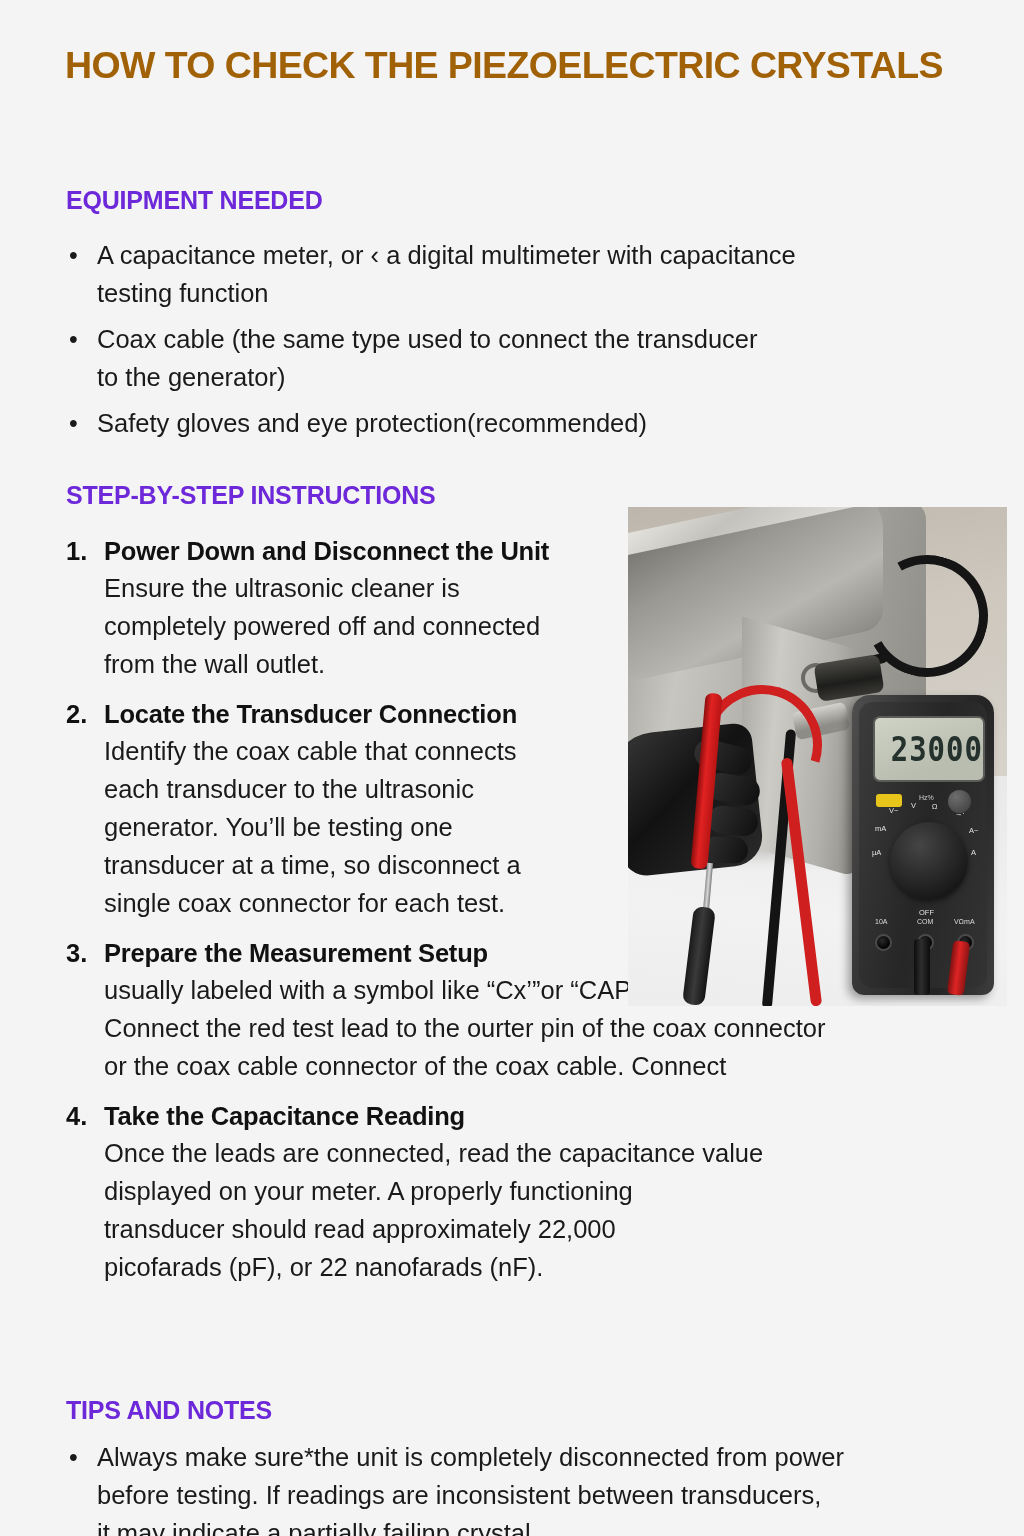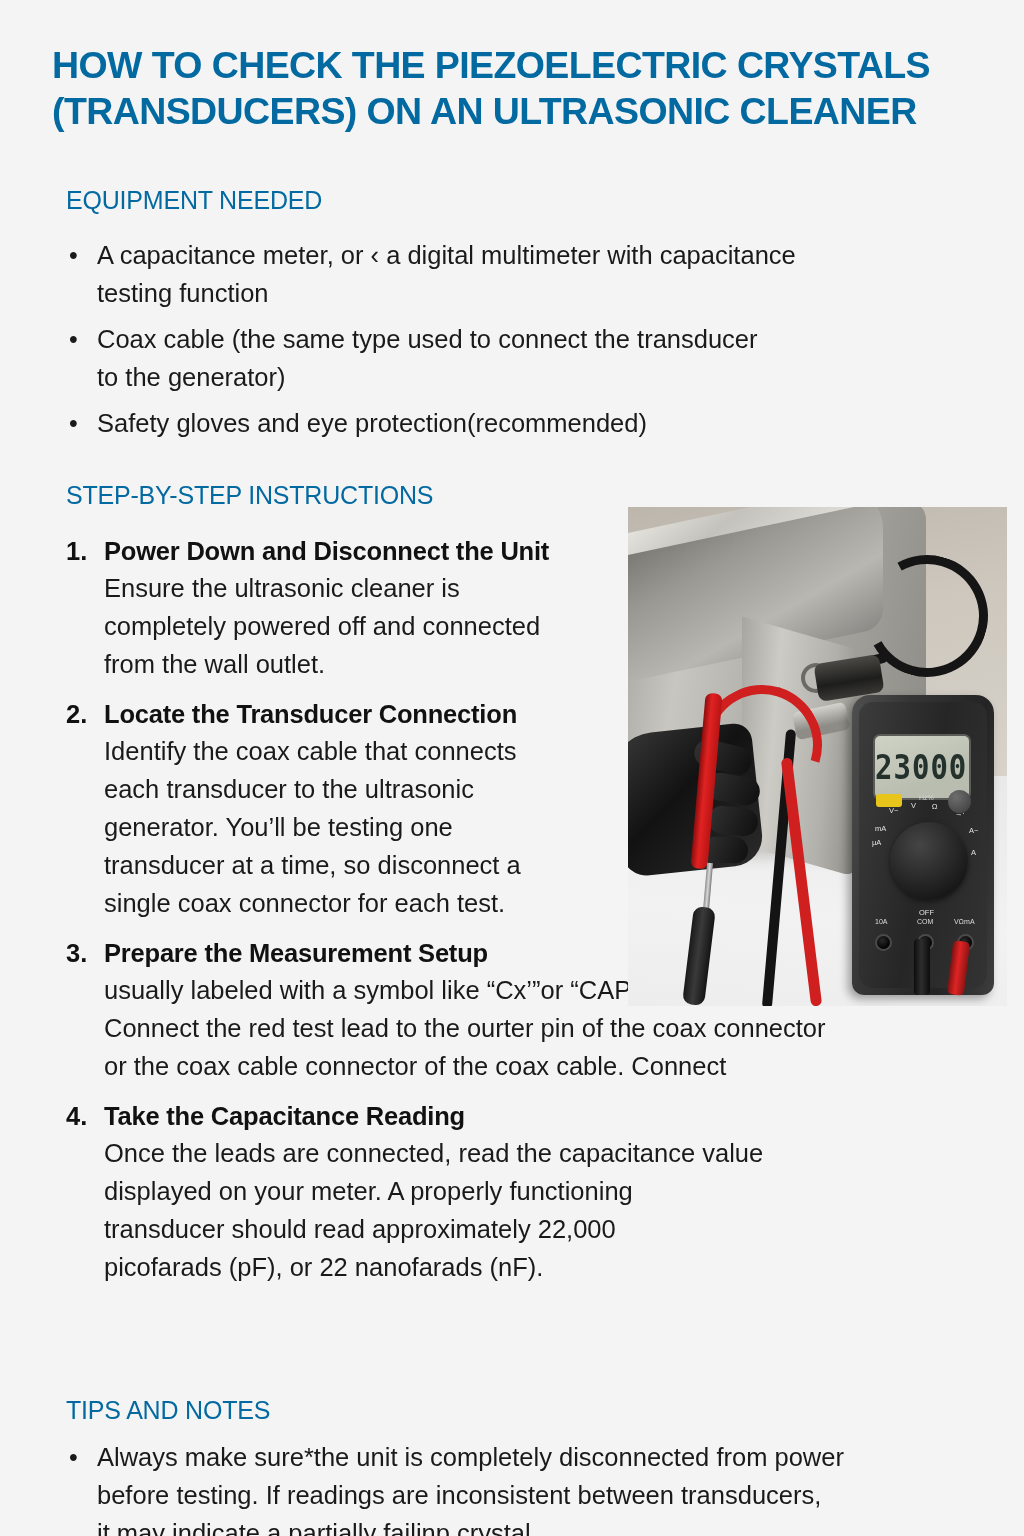--- a/index.html
+++ b/index.html
@@ -7,34 +7,34 @@
     width: 1024px; height: 1536px;
     background: #f4f4f4;
     font-family: "Liberation Sans", sans-serif;
     color: #111;
     overflow: hidden;
   }
   .page { position: relative; width: 1024px; height: 1536px; padding: 0; }
 
   .title {
     position: absolute;
-    left: 52px; top: 42px; width: 944px;
+    left: 65px; top: 42px; width: 944px;
     font-size: 37.5px;
     font-weight: bold;
     line-height: 46px;
     letter-spacing: -0.6px;
-    color: #0369a1;
+    color: #a16207;
   }
   .title .line { display: block; white-space: nowrap; }
 
   .sec-head {
     font-size: 25px;
-    font-weight: normal;
+    font-weight: bold;
     letter-spacing: -0.2px;
-    color: #0369a1;
+    color: #6d28d9;
   }
   #equipment-heading { position: absolute; left: 66px; top: 186px; }
   #steps-heading     { position: absolute; left: 66px; top: 481px; }
   #tips-heading      { position: absolute; left: 66px; top: 1396px; }
 
   
   .bullets { position: absolute; left: 66px; }
   #equipment-list { top: 236px; width: 900px; }
   #tips-list { top: 1438px; width: 950px; }
   .bullet {
@@ -228,26 +228,26 @@
     background: linear-gradient(100deg,#4f4f4f 0%,#353535 30%,#242424 70%,#3d3d3d 100%);
     border-radius: 18px 18px 12px 12px;
     box-shadow: -4px 4px 10px rgba(0,0,0,0.35);
   }
   .meter-face {
     position: absolute; left: 7px; top: 7px; right: 7px; bottom: 7px;
     background: linear-gradient(100deg,#3c3c3c,#262626 50%,#333);
     border-radius: 14px;
   }
   .lcd {
-    position: absolute; left: 14px; top: 32px;
-    width: 98px; height: 66px;
+    position: absolute; left: 14px; top: 14px;
+    width: 112px; height: 66px;
     background: linear-gradient(160deg,#cfd3c6,#b9bdb0 70%);
     border-radius: 7px;
     border: 2px solid #5b5b58;
-    display: flex; align-items: center; justify-content: flex-start;
+    display: flex; align-items: center; justify-content: flex-end;
   }
   .lcd-digits {
     font-family: "DejaVu Sans Mono", monospace;
     font-size: 29px;
     font-weight: bold;
     letter-spacing: 1px;
     color: #24312c;
     transform: scaleY(1.18);
   }
   .yellow-btn {
@@ -300,21 +300,20 @@
 
   [data-interactable="true"] { cursor: default; }
 </style>
 </head>
 <body>
 
 <div class="page" data-interactable="false">
 
   <h1 class="title" data-interactable="false">
     <span class="line" data-interactable="false">HOW TO CHECK THE PIEZOELECTRIC CRYSTALS</span>
-    <span class="line" data-interactable="false">(TRANSDUCERS) ON AN ULTRASONIC CLEANER</span>
   </h1>
 
   <h2 id="equipment-heading" class="sec-head" data-interactable="false">EQUIPMENT NEEDED</h2>
 
   <div id="equipment-list" class="bullets" data-interactable="false">
 
     <div class="bullet" data-interactable="false">
       <span class="dot" data-interactable="false">•</span>
       <span class="ln" data-interactable="false">A capacitance meter, or ‹ a digital multimeter with capacitance</span>
       <span class="ln" data-interactable="false">testing function</span>
@@ -435,21 +434,21 @@
         <div class="gray-btn" data-interactable="true"></div>
 
         <div class="dial" data-interactable="true"></div>
         <span class="dial-mark" style="left:30px;  top:104px;" data-interactable="false">V~</span>
         <span class="dial-mark" style="left:52px;  top:99px;" data-interactable="false">V</span>
         <span class="dial-mark" style="left:73px;  top:100px;" data-interactable="false">Ω</span>
         <span class="dial-mark" style="left:96px;  top:107px;" data-interactable="false">→·</span>
         <span class="dial-mark" style="left:110px; top:124px;" data-interactable="false">A~</span>
         <span class="dial-mark" style="left:112px; top:146px;" data-interactable="false">A</span>
         <span class="dial-mark" style="left:16px;  top:122px;" data-interactable="false">mA</span>
-        <span class="dial-mark" style="left:13px;  top:136px;" data-interactable="false">µA</span>
+        <span class="dial-mark" style="left:13px;  top:146px;" data-interactable="false">µA</span>
         <span class="dial-mark" style="left:60px;  top:206px;" data-interactable="false">OFF</span>
 
         <span class="port-label" style="left:16px;  top:216px;" data-interactable="false">10A</span>
         <span class="port-label" style="left:58px;  top:216px;" data-interactable="false">COM</span>
         <span class="port-label" style="left:95px;  top:216px;" data-interactable="false">VΩmA</span>
 
         <div class="port" style="left:16px; top:232px;" data-interactable="true"></div>
         <div class="port" style="left:58px; top:232px;" data-interactable="true"></div>
         <div class="port" style="left:98px; top:232px;" data-interactable="true"></div>
       </div>

